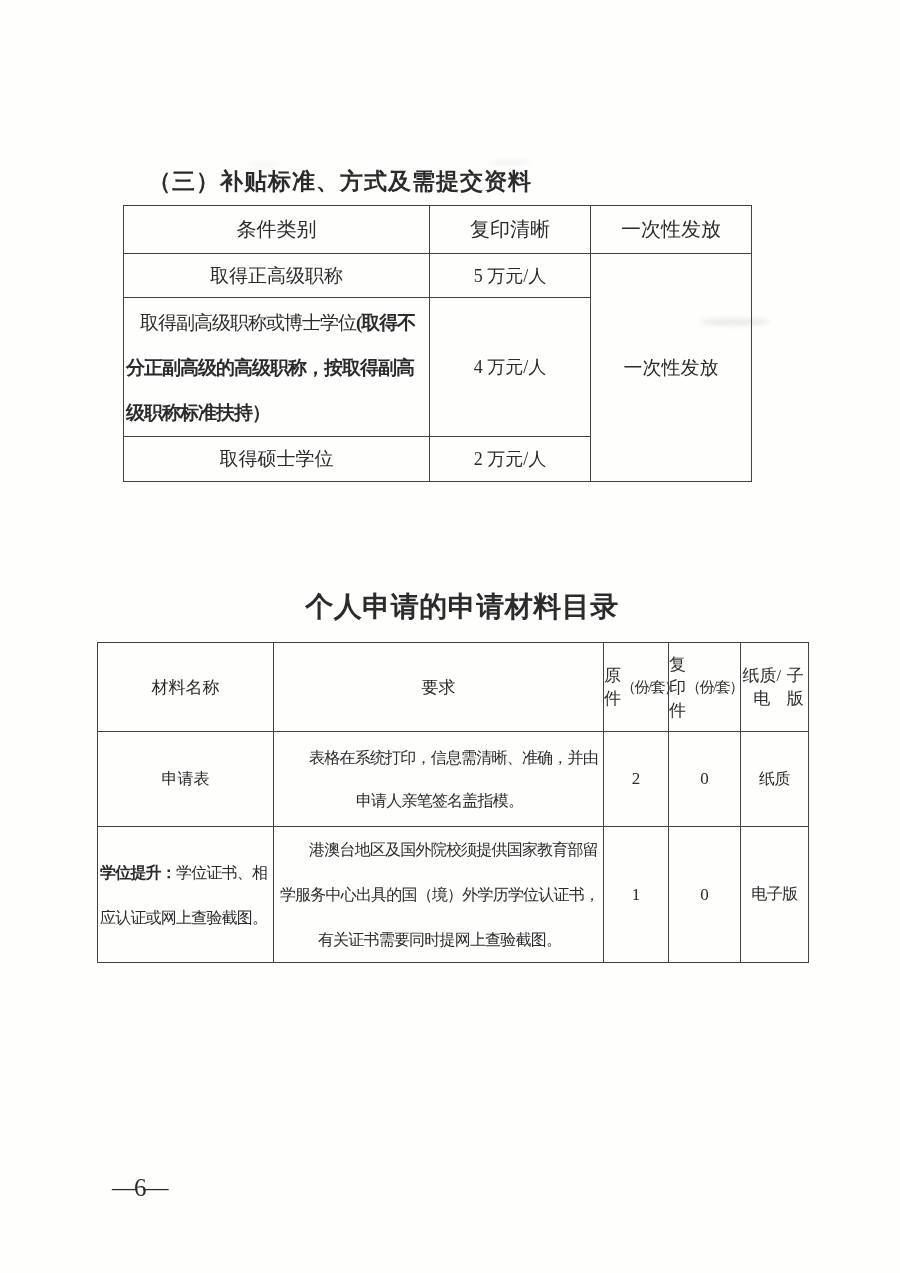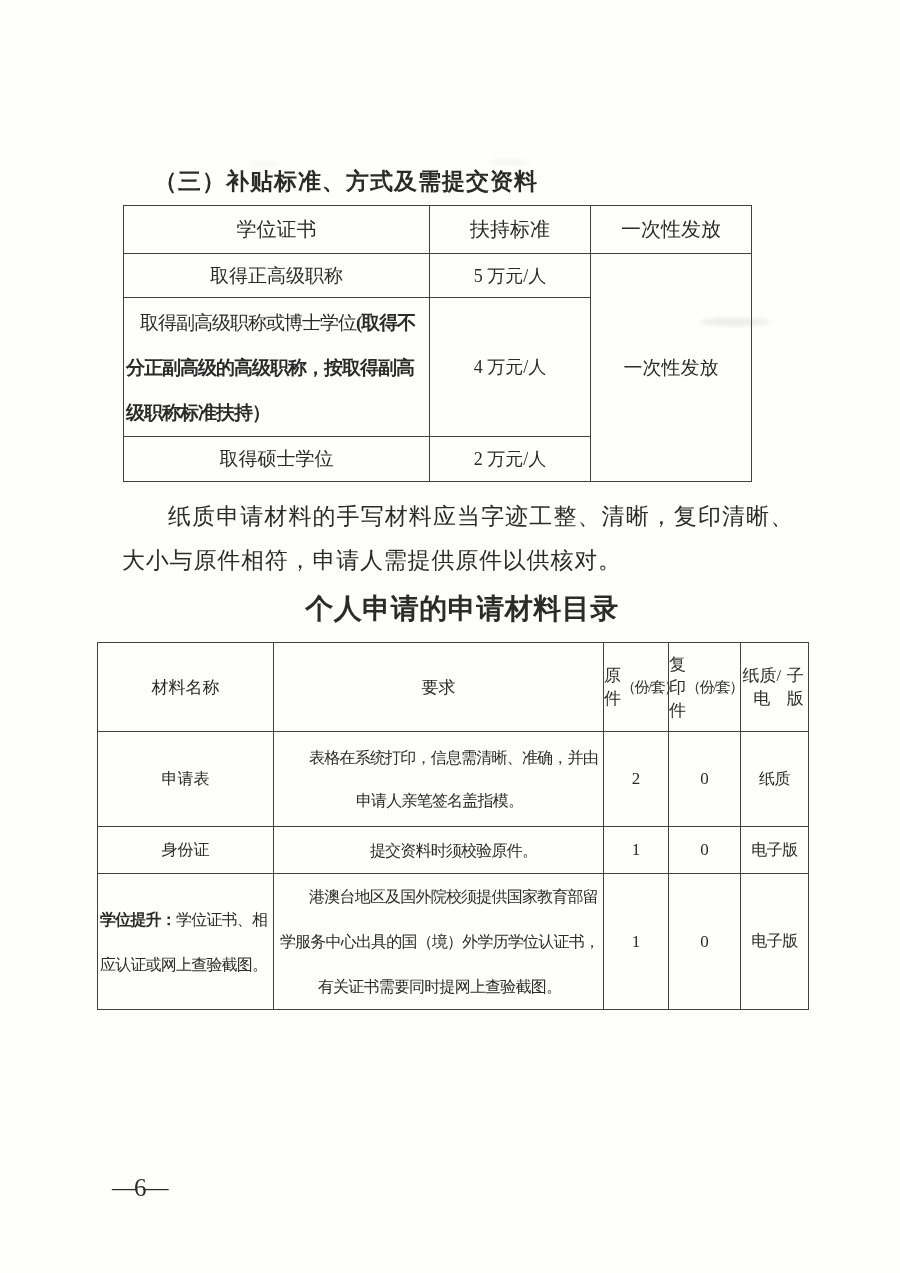--- a/index.html
+++ b/index.html
@@ -9,21 +9,21 @@
     height: 1273px;
     background: #fefefd;
     font-family: "Liberation Serif", serif;
     color: #2b2b2b;
     overflow: hidden;
   }
 
   
   .heading {
     position: absolute;
-    left: 154px;
+    left: 148px;
     top: 166px;
     font-size: 23px;
     letter-spacing: 1px;
     font-weight: bold;
     white-space: nowrap;
   }
 
   
   .t1 {
     position: absolute;
@@ -69,21 +69,21 @@
   }
 
   
   .title {
     position: absolute;
     left: 0;
     top: 592px;
     width: 900px;
     text-align: center;
     text-indent: 24px;
-    font-family: Liberation Serif, serif;
+    font-family: Liberation Mono, monospace;
     font-weight: bold;
     font-size: 28px;
     letter-spacing: 0.5px;
     line-height: 34px;
   }
 
   
   .t2 {
     position: absolute;
     left: 97px;
@@ -158,41 +158,40 @@
   <div class="heading">（三）补贴标准、方式及需提交资料</div>
 
   <table class="t1">
     <colgroup>
       <col style="width:306px">
         <col style="width:161px">
         <col style="width:161px">
     </colgroup>
     <tbody>
         <tr class="hrow">
-      <td>学位证书</td>
-      <td>扶持标准</td>
+      <td>条件类别</td>
+      <td>复印清晰</td>
       <td>一次性发放</td>
     </tr>
     <tr class="r1">
       <td>取得正高级职称</td>
       <td class="std">5 万元/人</td>
       <td rowspan="3">一次性发放</td>
     </tr>
     <tr class="r2">
       <td class="cond-long"><span>取得副高级职称或博士学位</span><span class="b">(取得不分正副高级的高级职称，按取得副高级职称标准扶持）</span></td>
       <td class="std">4 万元/人</td>
     </tr>
     <tr class="r3">
       <td>取得硕士学位</td>
       <td class="std">2 万元/人</td>
     </tr>
   </tbody>
     </table>
 
-  <p class="para">纸质申请材料的手写材料应当字迹工整、清晰，复印清晰、大小与原件相符，申请人需提供原件以供核对。</p>
 
   <div class="title">个人申请的申请材料目录</div>
 
   <table class="t2">
     <colgroup>
       <col style="width:176px">
         <col style="width:330px">
         <col style="width:65px">
         <col style="width:72px">
         <col style="width:68px">
@@ -220,27 +219,20 @@
         </div>
       </td>
     </tr>
     <tr class="r1">
       <td>申请表</td>
       <td class="req">表格在系统打印，信息需清晰、准确，并由申请人亲笔签名盖指模。</td>
       <td class="num">2</td>
       <td class="num">0</td>
       <td class="fmt">纸质</td>
     </tr>
-    <tr class="r2">
-      <td>身份证</td>
-      <td class="req">提交资料时须校验原件。</td>
-      <td class="num">1</td>
-      <td class="num">0</td>
-      <td class="fmt">电子版</td>
-    </tr>
     <tr class="r3">
       <td class="name3"><span class="b">学位提升：</span><span>学位证书、相应认证或网上查验截图。</span></td>
       <td class="req req3">港澳台地区及国外院校须提供国家教育部留学服务中心出具的国（境）外学历学位认证书，有关证书需要同时提网上查验截图。</td>
       <td class="num">1</td>
       <td class="num">0</td>
       <td class="fmt">电子版</td>
     </tr>
   </tbody>
     </table>
 

